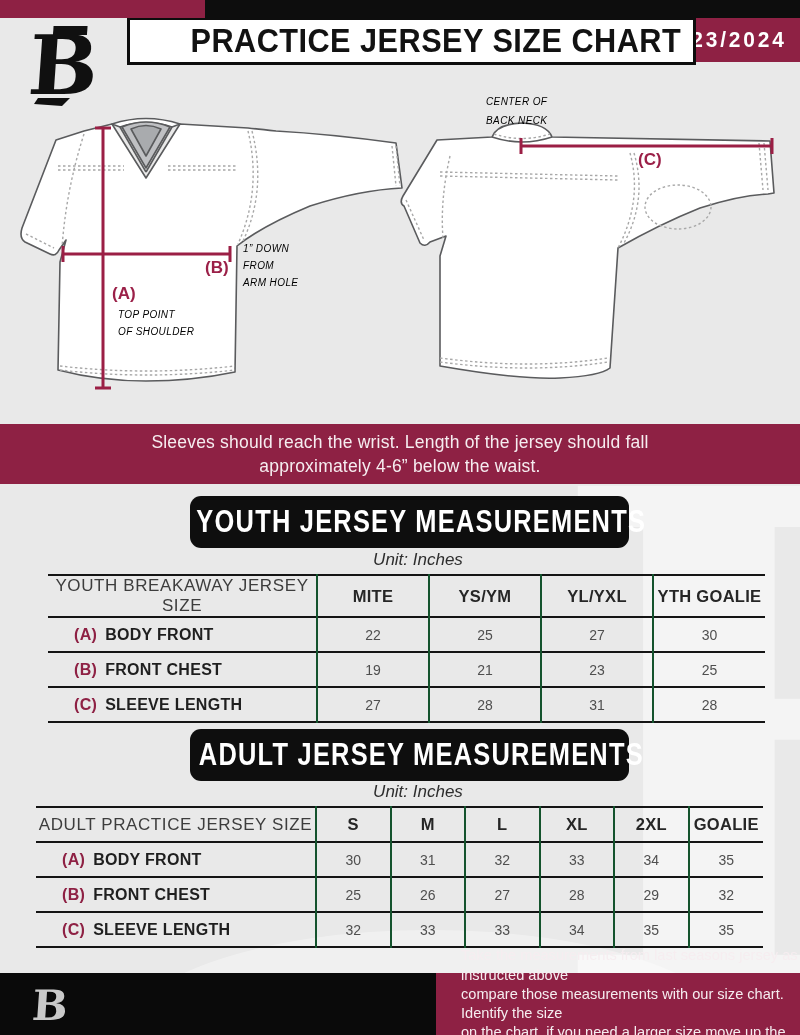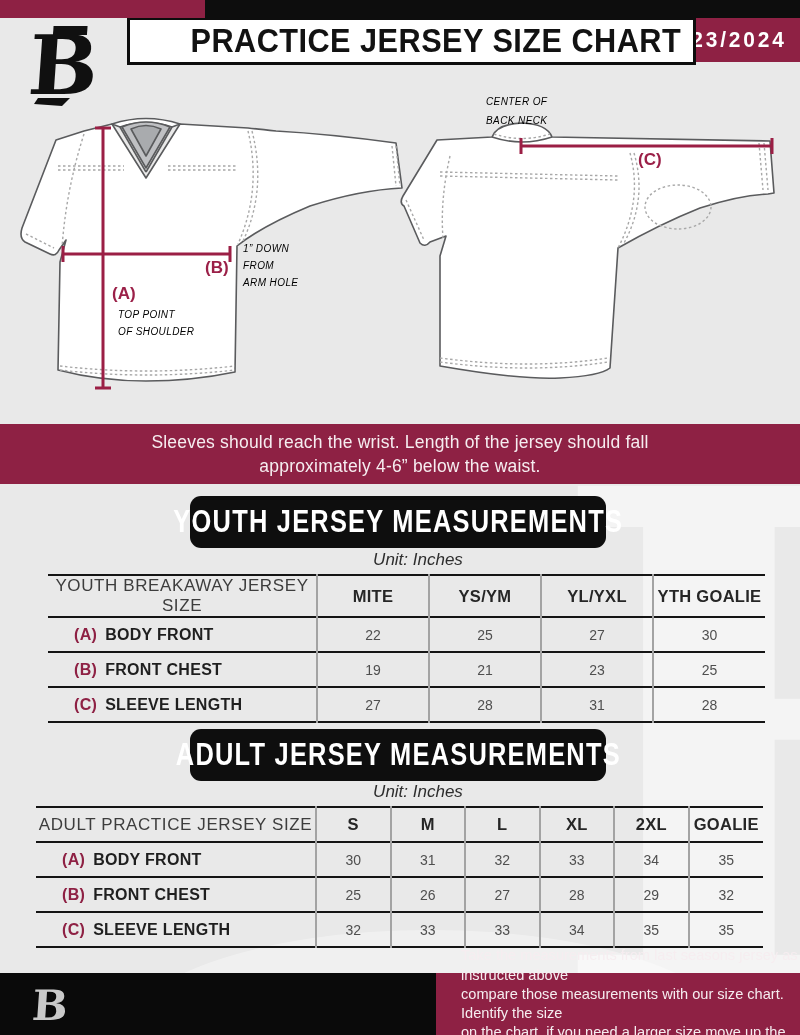--- a/index.html
+++ b/index.html
@@ -31,33 +31,33 @@
               line-height:17px;letter-spacing:.4px;}
   .diag-key{position:absolute;z-index:2;color:#9b2048;font-weight:bold;font-size:17px;
             font-style:normal;}
   .neck-label{line-height:19px;}
   
   .banner{position:absolute;top:424px;left:0;width:800px;height:60px;background:#8e2144;z-index:2;
           display:flex;flex-direction:column;align-items:center;justify-content:center;gap:3px;}
   .banner div{color:#f6edf0;font-size:17.5px;letter-spacing:.2px;}
   
   .pill{position:absolute;left:190px;width:416px;height:52px;background:#0e0e0e;border-radius:11px;
-        display:flex;align-items:center;justify-content:center;z-index:2;}
+        display:flex;align-items:center;justify-content:center;z-index:2;padding-left:23px;}
   .pill span{color:#fff;font-weight:bold;font-size:31px;letter-spacing:1.5px;white-space:nowrap;
              transform:scaleX(.82);}
   .unit{position:absolute;left:0;width:800px;text-align:center;color:#2e2e2e;font-style:italic;
         font-size:17px;z-index:2;margin-left:18px;}
   
   table{position:absolute;border-collapse:collapse;table-layout:fixed;z-index:2;background:transparent;}
   #youth-table{top:574px;left:48px;width:717px;}
   #adult-table{top:806px;left:36px;width:727px;}
   #youth-table th:first-child{width:268px;}
   #adult-table th:first-child{width:279px;}
   tr{border-top:2.5px solid #141414;border-bottom:2.5px solid #141414;}
-  th+th,td+td{border-left:2px solid #a3a3a3;}
+  th+th,td+td{border-left:2px solid #14532d;}
   th,td{height:33px;padding:0;vertical-align:middle;}
   th{font-size:16.5px;color:#262626;font-weight:bold;text-align:center;letter-spacing:.3px;}
   th:first-child{font-weight:normal;color:#3d3d3d;font-size:17px;letter-spacing:.6px;}
   td.lbl{text-align:left;padding-left:26px;font-size:16px;color:#1f1f1f;font-weight:bold;
          letter-spacing:.3px;}
   td.lbl .key{color:#8e2144;font-weight:bold;margin-right:8px;}
   td.val{text-align:center;font-size:14px;color:#4f4f4f;font-weight:normal;}
   
   .footer{position:absolute;top:973px;left:0;width:800px;height:62px;z-index:3;}
   .footer-black{position:absolute;left:0;top:0;width:436px;height:62px;background:#0a0a0a;

